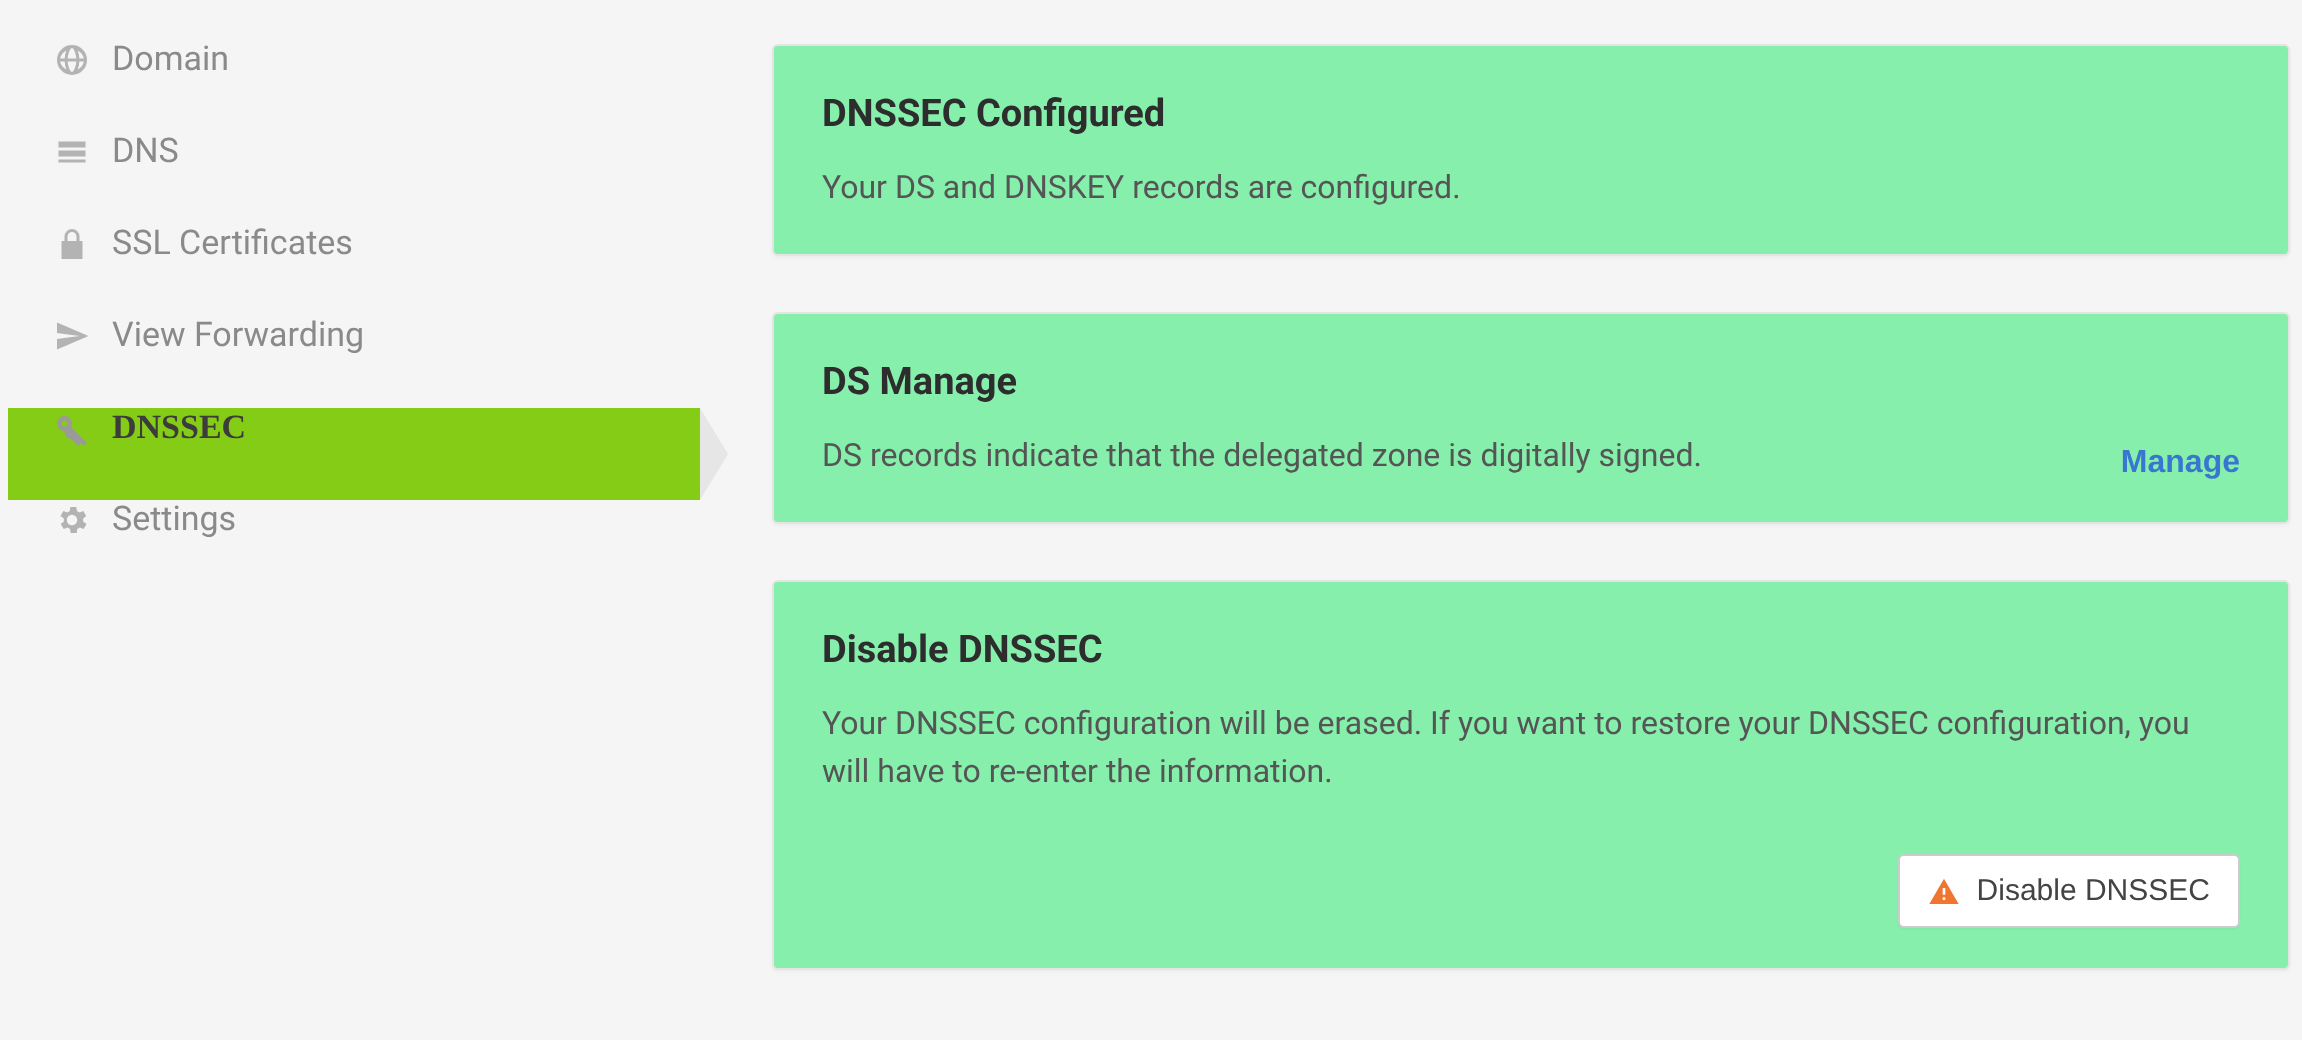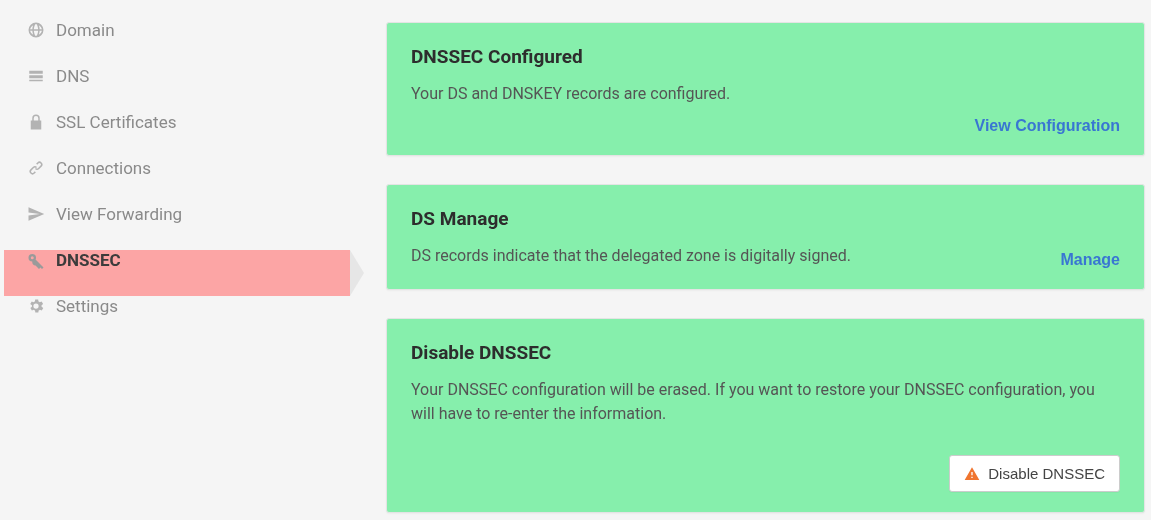--- a/index.html
+++ b/index.html
@@ -27,23 +27,24 @@
       display: flex;
       align-items: flex-start;
       height: 46px;
       padding-left: 22px;
       cursor: pointer;
       color: #8a8a8a;
       font-size: 17px;
       position: relative;
     }
     .sidebar-item.active {
-      background: #fca5a5;
+      background: #84cc16;
       color: #3c3c3c;
       font-weight: 700;
+      font-family: Liberation Serif, serif;
     }
     .sidebar-item.active::after {
       content: "";
       position: absolute;
       right: -14px;
       top: 0;
       width: 0;
       height: 0;
       border-top: 23px solid transparent;
       border-bottom: 23px solid transparent;
@@ -147,28 +148,20 @@
 
     <div class="sidebar-item">
       <span class="icon">
         <svg viewBox="0 0 24 24">
             <path d="M12 2a5 5 0 00-5 5v3H5v12h14V10h-2V7a5 5 0 00-5-5zm-3 5a3 3 0 116 0v3H9V7z"></path>
           </svg>
       </span>
       <span>SSL Certificates</span>
     </div>
 
-    <div class="sidebar-item">
-      <span class="icon">
-        <svg viewBox="0 0 24 24">
-            <path d="M10.6 13.4a4 4 0 005.66 0l3.18-3.18a4 4 0 10-5.66-5.66l-1.59 1.6 1.41 1.4 1.6-1.59a2 2 0 112.83 2.83l-3.18 3.18a2 2 0 01-2.83 0l-1.42 1.42zm2.8-2.8a4 4 0 00-5.66 0l-3.18 3.18a4 4 0 105.66 5.66l1.59-1.6-1.41-1.4-1.6 1.59a2 2 0 11-2.83-2.83l3.18-3.18a2 2 0 012.83 0l1.42-1.42z"></path>
-          </svg>
-      </span>
-      <span>Connections</span>
-    </div>
 
     <div class="sidebar-item">
       <span class="icon">
         <svg viewBox="0 0 24 24">
             <path d="M2 21l21-9L2 3v7l15 2-15 2v7z"></path>
           </svg>
       </span>
       <span>View Forwarding</span>
     </div>
 
@@ -190,23 +183,20 @@
       <span>Settings</span>
     </div>
 
   </nav>
 
   <main class="main">
 
     <section class="card">
       <h2 class="card-title">DNSSEC Configured</h2>
       <p class="card-text">Your DS and DNSKEY records are configured.</p>
-      <div class="card-footer">
-        <button class="link-btn">View Configuration</button>
-      </div>
     </section>
 
     <section class="card">
       <h2 class="card-title">DS Manage</h2>
       <div class="card-row">
         <p class="card-text">DS records indicate that the delegated zone is digitally signed.</p>
         <button class="link-btn">Manage</button>
       </div>
     </section>
 

